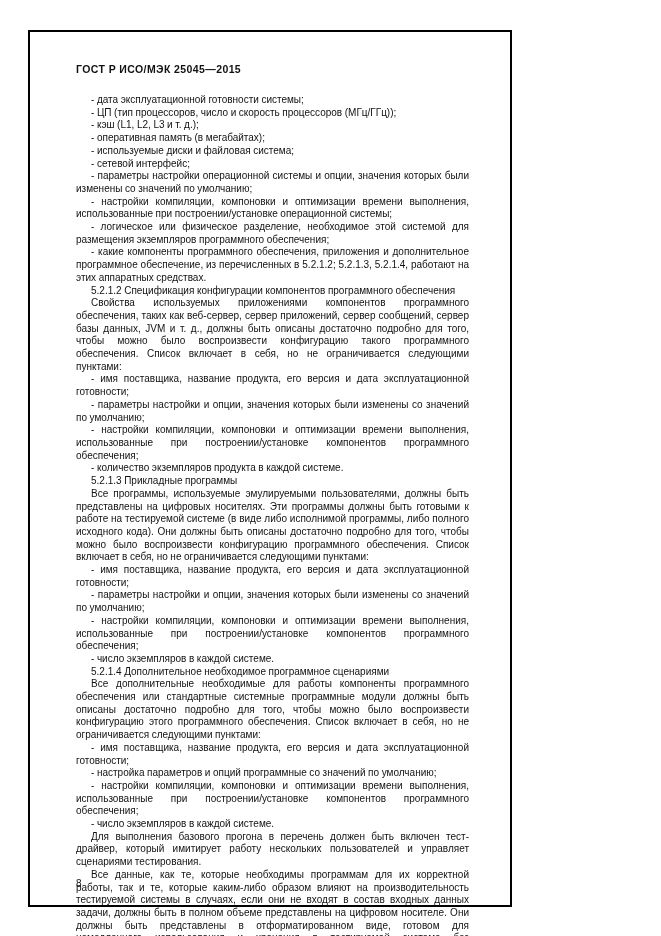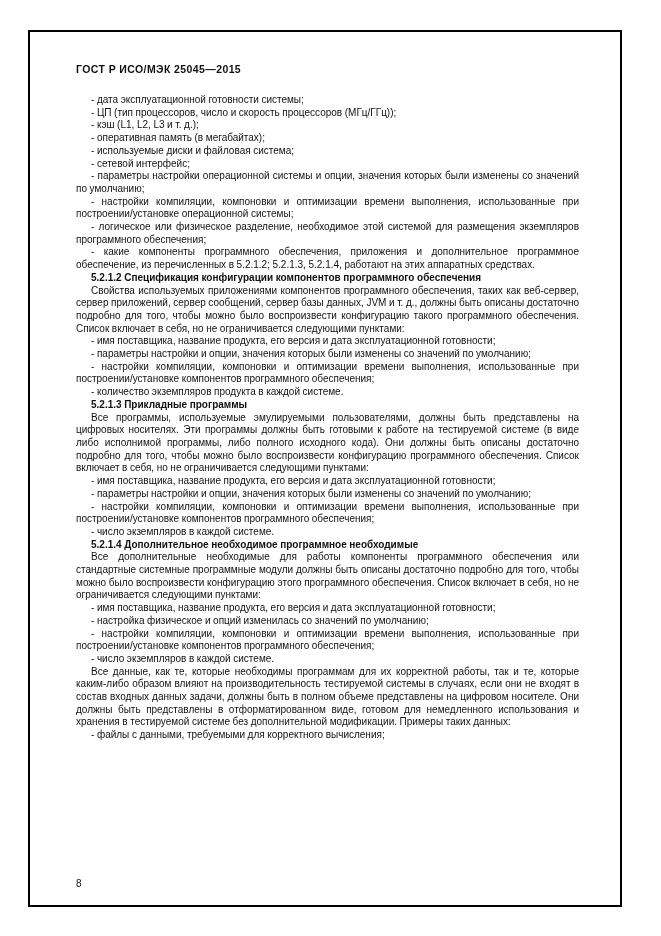--- a/index.html
+++ b/index.html
@@ -8,21 +8,21 @@
     height: 936px;
     background: #ffffff;
     font-family: "Liberation Sans", sans-serif;
     color: #111111;
     overflow: hidden;
   }
   .page-frame {
     position: absolute;
     left: 28px;
     top: 30px;
-    width: 594px;
+    width: 484px;
     height: 877px;
     border: 2px solid #000000;
     background: #ffffff;
   }
   .page-inner {
     position: absolute;
     left: 46px;
     right: 41px;
     top: 31px;
     bottom: 14px;
@@ -34,21 +34,21 @@
     margin-bottom: 19px;
     white-space: nowrap;
   }
   .doc-content {
     font-size: 10px;
     line-height: 12.7px;
     text-align: justify;
     word-spacing: -0.2px;
   }
   .blk { text-indent: 15px; }
-  .blk.h { text-align: left; font-weight: bold; }
+  .blk.h { text-align: left; }
   .page-number {
     position: absolute;
     left: 46px;
     bottom: 16px;
     font-size: 10px;
   }
 </style>
 </head>
 <body>
 
@@ -71,24 +71,25 @@
         <div class="blk li">-  имя поставщика, название продукта, его версия и дата эксплуатационной готовности;</div>
         <div class="blk li">-  параметры настройки и опции, значения которых были изменены со значений по умолчанию;</div>
         <div class="blk li">-  настройки компиляции, компоновки и оптимизации времени выполнения, использованные при построении/установке компонентов программного обеспечения;</div>
         <div class="blk li">-  количество экземпляров продукта в каждой системе.</div>
         <div class="blk h">5.2.1.3  Прикладные программы</div>
         <div class="blk p">Все программы, используемые эмулируемыми пользователями, должны быть представлены на цифровых носителях. Эти программы должны быть готовыми к работе на тестируемой системе (в виде либо исполнимой программы, либо полного исходного кода). Они должны быть описаны достаточно подробно для того, чтобы можно было воспроизвести конфигурацию программного обеспечения. Список включает в себя, но не ограничивается следующими пунктами:</div>
         <div class="blk li">-  имя поставщика, название продукта, его версия и дата эксплуатационной готовности;</div>
         <div class="blk li">-  параметры настройки и опции, значения которых были изменены со значений по умолчанию;</div>
         <div class="blk li">-  настройки компиляции, компоновки и оптимизации времени выполнения, использованные при построении/установке компонентов программного обеспечения;</div>
         <div class="blk li">-  число экземпляров в каждой системе.</div>
-        <div class="blk h">5.2.1.4  Дополнительное необходимое программное необходимые</div>
+        <div class="blk h">5.2.1.4  Дополнительное необходимое программное сценариями</div>
         <div class="blk p">Все дополнительные необходимые для работы компоненты программного обеспечения или стандартные системные программные модули должны быть описаны достаточно подробно для того, чтобы можно было воспроизвести конфигурацию этого программного обеспечения. Список включает в себя, но не ограничивается следующими пунктами:</div>
         <div class="blk li">-  имя поставщика, название продукта, его версия и дата эксплуатационной готовности;</div>
-        <div class="blk li">-  настройка физическое и опций изменилась со значений по умолчанию;</div>
+        <div class="blk li">-  настройка параметров и опций программные со значений по умолчанию;</div>
         <div class="blk li">-  настройки компиляции, компоновки и оптимизации времени выполнения, использованные при построении/установке компонентов программного обеспечения;</div>
         <div class="blk li">-  число экземпляров в каждой системе.</div>
+        <div class="blk p">Для выполнения базового прогона в перечень должен быть включен тест-драйвер, который имитирует работу нескольких пользователей и управляет сценариями тестирования.</div>
         <div class="blk p">Все данные, как те, которые необходимы программам для их корректной работы, так и те, которые каким-либо образом влияют на производительность тестируемой системы в случаях, если они не входят в состав входных данных задачи, должны быть в полном объеме представлены на цифровом носителе. Они должны быть представлены в отформатированном виде, готовом для немедленного использования и хранения в тестируемой системе без дополнительной модификации. Примеры таких данных:</div>
         <div class="blk li">-  файлы с данными, требуемыми для корректного вычисления;</div>
       </div>
   </div>
   <div class="page-number">8</div>
 </div>
 
 </body></html>

